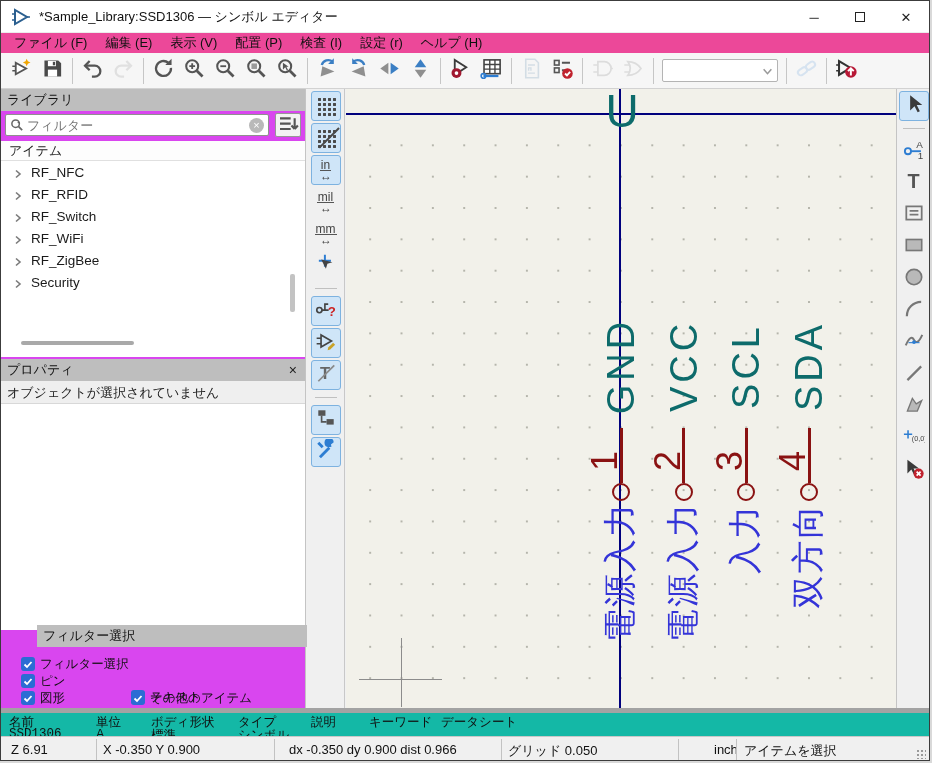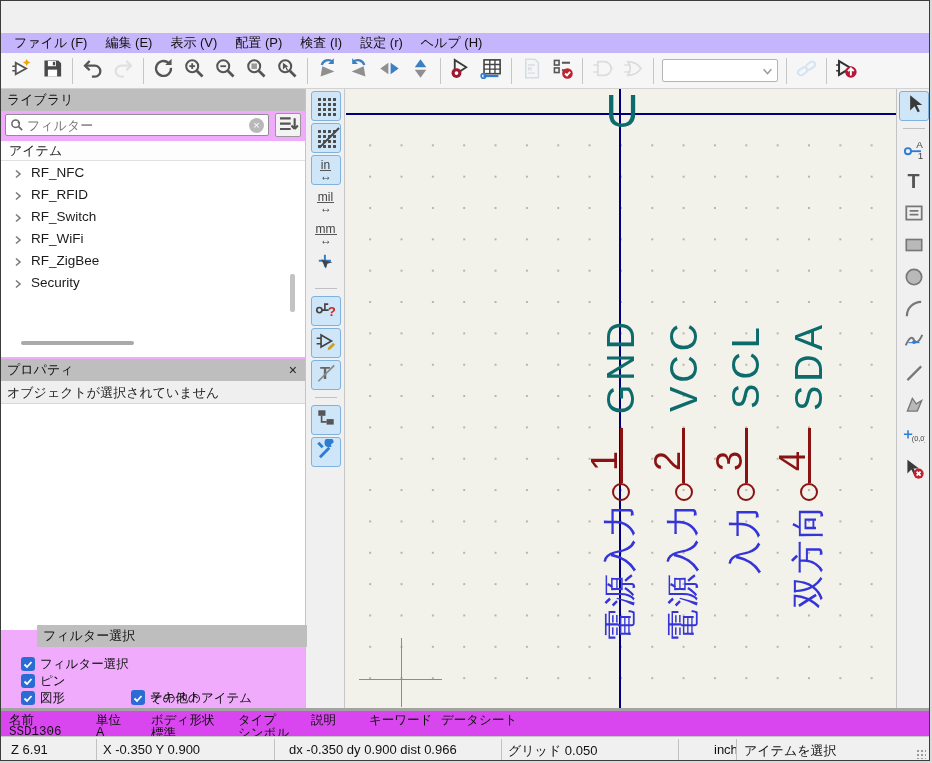--- a/index.html
+++ b/index.html
@@ -9,35 +9,35 @@
 
   
   .titlebar{position:absolute;left:0;top:0;width:100%;height:32px;background:#ffffff;display:flex;align-items:center;border-bottom:1px solid #ececec;}
   .titlebar .appicon{width:20px;height:20px;margin:0 8px 0 10px;}
   .titlebar .title{font-size:13px;color:#111;}
   .win-controls{position:absolute;right:0;top:0;height:32px;display:flex;}
   .win-btn{width:46px;height:32px;display:flex;align-items:center;justify-content:center;font-size:13px;color:#222;}
   .win-btn.max span{display:block;width:10px;height:10px;border:1px solid #222;}
 
   
-  .menubar{position:absolute;left:0;top:32px;width:100%;height:20px;background:#c4b5fd;display:flex;align-items:flex-start;padding-left:4px;}
+  .menubar{position:absolute;left:0;top:32px;width:100%;height:20px;background:#ec4899;display:flex;align-items:flex-start;padding-left:4px;}
   .menu-item{font-size:13px;color:#111;padding:0 9px;line-height:20px;cursor:default;}
 
   
   .toolbar{position:absolute;left:0;top:52px;width:100%;height:36px;background:#f6f6f6;border-bottom:1px solid #d2d2d2;display:flex;align-items:center;padding-left:5px;}
   .tbtn{width:31px;height:31px;border-radius:3px;display:flex;align-items:center;justify-content:center;flex:0 0 auto;}
   .tbtn svg{width:23px;height:23px;}
   .tbtn.disabled{opacity:.38;}
   .tsep{width:1px;height:26px;background:#c6c6c6;margin:0 4px;flex:0 0 auto;}
   .combobox{width:116px;height:23px;background:#fff;border:1px solid #b4b4b4;border-radius:2px;margin:0 4px;position:relative;flex:0 0 auto;}
   .combobox svg{position:absolute;right:4px;top:6px;width:11px;height:11px;}
 
   
   .main{position:absolute;left:0;top:88px;width:100%;height:619px;}
-  .left-panel{position:absolute;left:0;top:0;width:305px;height:619px;background:#f0abfc;border-right:1px solid #c4c4c4;}
+  .left-panel{position:absolute;left:0;top:0;width:305px;height:619px;background:#d946ef;border-right:1px solid #c4c4c4;}
   .panel-header{position:absolute;left:0;width:100%;height:22px;background:#bebebe;font-size:13px;color:#111;line-height:22px;padding-left:6px;}
   .panel-header .xclose{position:absolute;right:8px;top:0;font-size:14px;color:#222;line-height:22px;}
 
   
   .searchbox{position:absolute;left:4px;top:25px;width:264px;height:22px;background:#fff;border:1px solid #8f8f8f;border-radius:2px;display:flex;align-items:center;}
   .searchbox .mag{margin-left:4px;width:15px;height:15px;}
   .searchbox input{border:none;outline:none;flex:1;font-size:13px;color:#333;background:transparent;padding:0 2px;font-family:inherit;}
   .searchbox .clear{width:15px;height:15px;border-radius:50%;background:#b9b9b9;color:#fff;font-size:11px;line-height:15px;text-align:center;margin-right:4px;flex:0 0 auto;}
   .sortbtn{position:absolute;left:274px;top:24px;width:26px;height:24px;border:1px solid #979797;border-radius:2px;background:#f3f3f3;display:flex;align-items:center;justify-content:center;}
   .items-header{position:absolute;left:0;top:52px;width:100%;height:20px;background:#fdfdfd;border-bottom:1px solid #e0e0e0;font-size:13px;color:#222;line-height:20px;padding-left:8px;}
@@ -81,35 +81,51 @@
   .ref-des{position:absolute;font-size:46px;transform:translate(-50%,-50%);line-height:1;}
   .pin-line{position:absolute;width:3px;height:55px;}
   .pin-circle{position:absolute;width:18px;height:18px;border-radius:50%;border:2px solid;}
   .pin-number{font-size:36px;}
   .pin-name{font-size:38px;letter-spacing:4px;}
   .pin-type{font-size:33px;letter-spacing:2px;}
   .crosshair-h{position:absolute;left:13px;top:590px;width:83px;height:1px;background:#8c8c8c;}
   .crosshair-v{position:absolute;left:55px;top:549px;width:1px;height:69px;background:#8c8c8c;}
 
   
-  .infobar{position:absolute;left:0;top:707px;width:100%;height:28px;background:#d946ef;border-top:3px solid #a3a3a3;font-size:12.5px;color:#111;}
+  .infobar{position:absolute;left:0;top:707px;width:100%;height:28px;background:#14b8a6;border-top:5px solid #a3a3a3;font-size:12.5px;color:#111;}
   .infobar .lbl{position:absolute;top:1px;}
   .infobar .val{position:absolute;top:14px;}
 
   
   .statusbar{position:absolute;left:0;top:735px;width:100%;height:26px;background:#f0f0f0;border-top:1px solid #c9c9c9;font-size:13px;color:#111;}
   .statusbar .seg{position:absolute;top:5px;}
   .statusbar .ssep{position:absolute;top:2px;width:1px;height:21px;background:#c2c2c2;}
   .grip{position:absolute;right:3px;bottom:3px;width:10px;height:10px;background-image:radial-gradient(circle,#9a9a9a 1px,transparent 1.3px);background-size:4px 4px;}
 </style>
 </head>
 <body>
 
 <div class="window">
 
+  <div class="titlebar">
+    <span class="appicon">
+      <svg viewBox="0 0 20 20">
+          <path d="M4 3v14l12-7z" fill="none" stroke="#2b5f8f" stroke-width="2"></path>
+          <path d="M1 7h3M1 13h3M16 10h3" stroke="#2b5f8f" stroke-width="1.6"></path>
+        </svg>
+    </span>
+    <span class="title">*Sample_Library:SSD1306 — シンボル エディター</span>
+    <div class="win-controls">
+      <div class="win-btn">─</div>
+      <div class="win-btn max">
+          <span></span>
+        </div>
+      <div class="win-btn">✕</div>
+    </div>
+  </div>
 
   <div class="menubar" id="menubar">
       <div class="menu-item">ファイル (F)</div>
       <div class="menu-item">編集 (E)</div>
       <div class="menu-item">表示 (V)</div>
       <div class="menu-item">配置 (P)</div>
       <div class="menu-item">検査 (I)</div>
       <div class="menu-item">設定 (r)</div>
       <div class="menu-item">ヘルプ (H)</div>
     </div>

